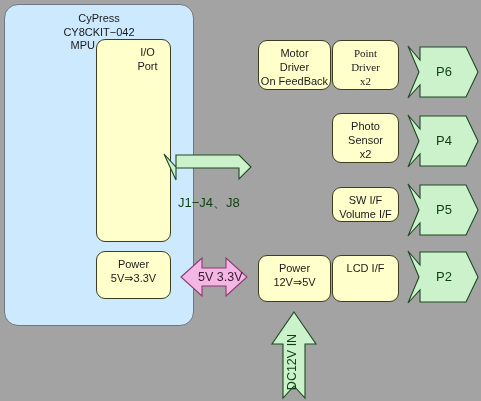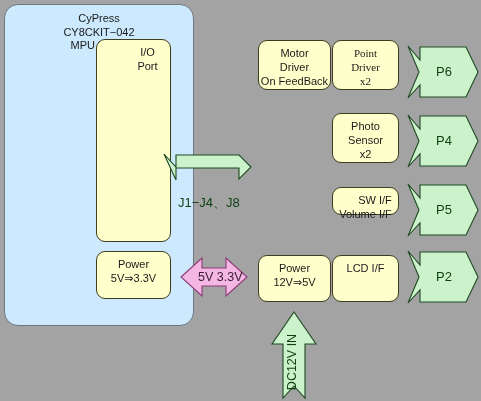--- a/index.html
+++ b/index.html
@@ -126,21 +126,21 @@
 Driver
 x2</span>
   </div>
 
   <div class="blk" style="left:332px; top:113px; width:67px; height:50px;">
     <span>Photo
 Sensor
 x2</span>
   </div>
 
-  <div class="blk" style="left:332px; top:187px; width:67px; height:28px;text-align:right;">
+  <div class="blk" style="left:332px; top:187px; width:67px; height:35px;">
     <span>SW I/F
 Volume I/F</span>
   </div>
 
   <div class="blk" style="left:258px; top:255px; width:73px; height:47px;">
     <span>Power
 12V⇒5V</span>
   </div>
 
   <div class="blk" style="left:332px; top:255px; width:67px; height:47px;">

